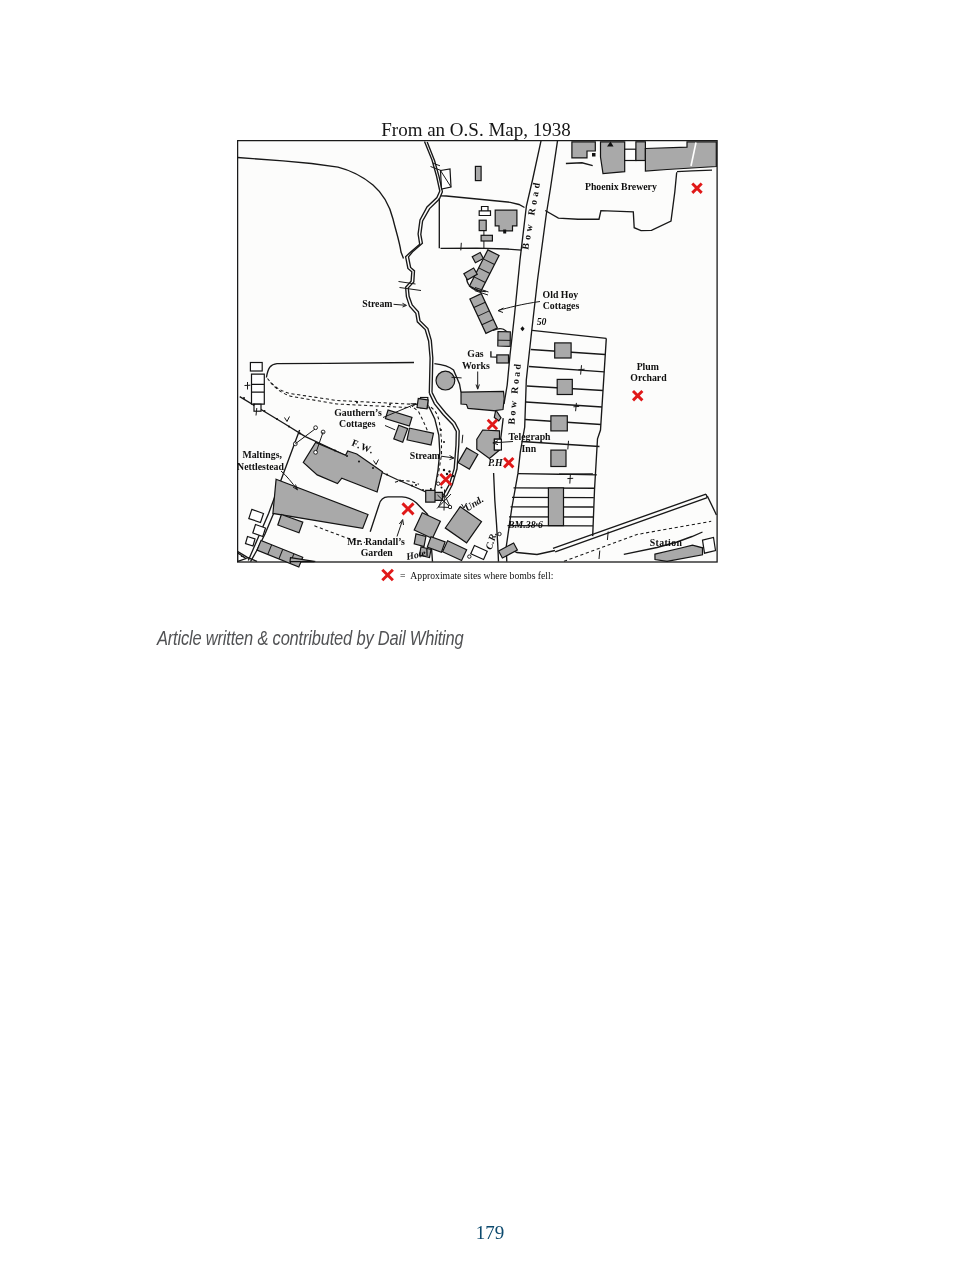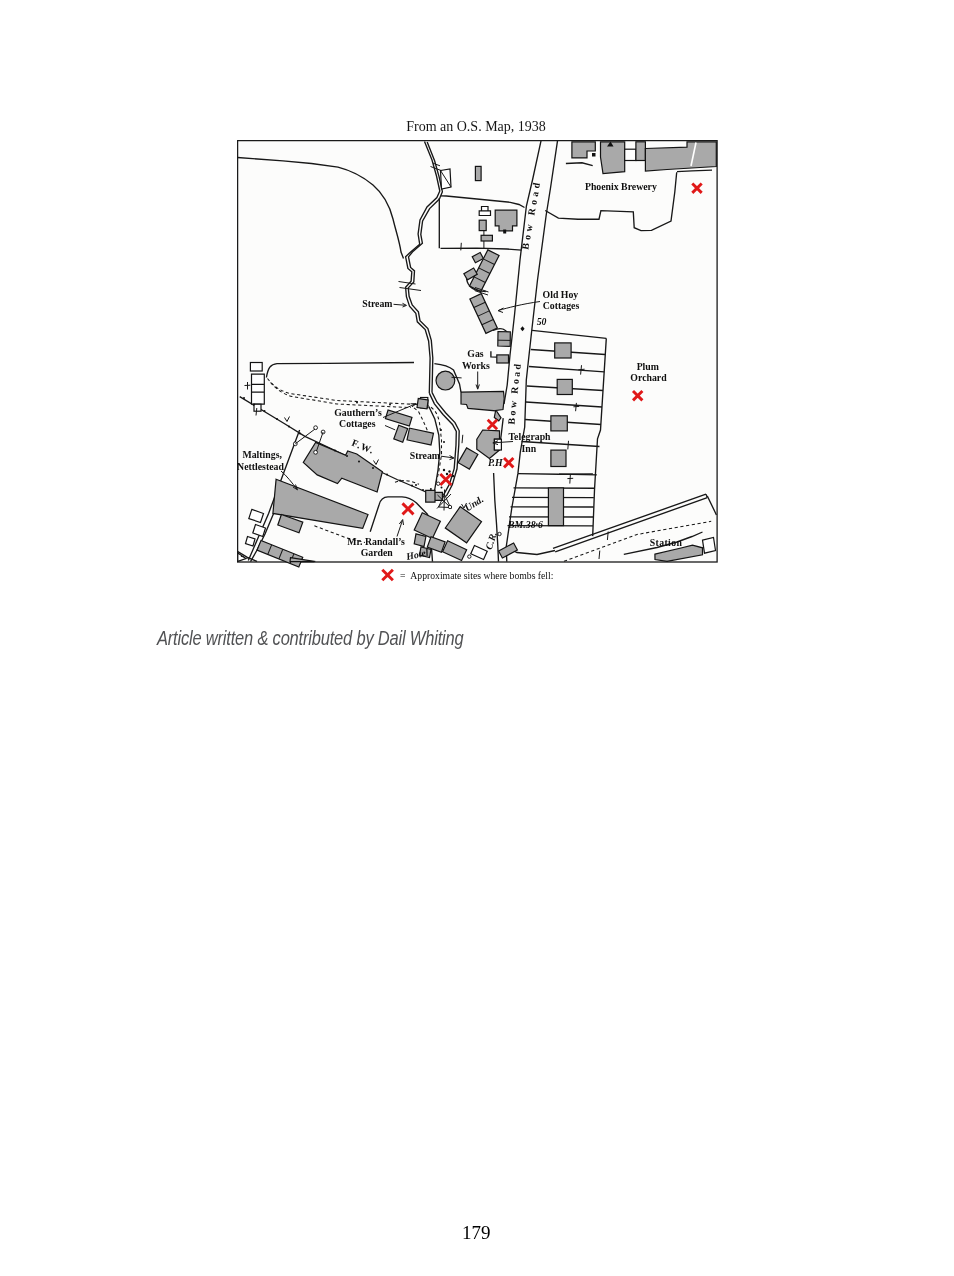--- a/index.html
+++ b/index.html
@@ -9,21 +9,21 @@
 .thin{stroke:#191919;fill:none;stroke-width:1.0;}
 .bld{fill:#a9a9a9;stroke:#131313;stroke-width:1.2;}
 .wb{fill:#ffffff;stroke:#131313;stroke-width:1.2;}
 .dsh{stroke:#191919;fill:none;stroke-width:1.05;stroke-dasharray:3.2 2.6;}
 .rx{stroke:#e01818;stroke-width:2.9;fill:none;stroke-linecap:butt;}
 .dot{fill:#111;}
 .circ{fill:#fff;stroke:#111;stroke-width:0.9;}
 </style></head>
 <body>
 
-<div class="abs" style="left:236px;top:118.5px;width:480px;text-align:center;font-family:'Liberation Serif',serif;font-size:14px;color:#161616;">From an O.S. Map, 1938</div>
+<div class="abs" style="left:236px;top:118.5px;width:480px;text-align:center;font-family:'Liberation Serif',serif;font-size:19px;color:#161616;">From an O.S. Map, 1938</div>
 
 <svg class="abs" style="left:236.5px;top:140px;" width="482" height="452" viewBox="0 0 482 452">
 
 <rect x="0.6" y="0.6" width="479.5" height="421.4" fill="#fcfcfb" stroke="#1a1a1a" stroke-width="1.3"></rect>
 
 <path class="ln" d="M0.5,17.5 L46,20.9 74.5,23.5 101,27.2 C112,30 125,36 136,45 147,54.5 153,67 156,79 159,91.5 162.5,101.4 164,112 L166.5,118.4"></path>
 
 <path class="ln" d="M187.5,1.4 L195,20 199.5,36 202.8,51 199.9,57.5 190,67 183,79.9 181.1,94 182.7,104.2 172.5,112.9 168.6,116.8 170.9,128.5 174.8,131.7 174.1,141.1 168.6,147.3 169.4,156.7 172.5,166.1 178.8,173.2 180.3,181.8 188.2,189.5 191.6,201 193.1,218 192.6,240 192.3,253.1"></path>
 <path class="ln" d="M190.2,1.9 L197.6,20.8 202.1,36.8 205.4,51.7 202.4,59 192.6,68.6 185.6,81 183.8,94.4 185.4,103.2 175.4,112 171.5,116.9 173.6,127.4 177.5,130.9 176.8,142 171.3,147.9 172.1,156.3 175.2,165 181.4,171.9 183,180.7 190.9,188.6 194.3,200.4 195.8,218 195.3,240 195,252.4"></path>
 
@@ -409,13 +409,13 @@
 
 <text class="mt" x="429" y="405.5" text-anchor="middle" font-size="11.5" style="letter-spacing:0.4px;">Station</text>
 
 <path class="rx" d="M145.3,429.7 L155.9,440.3 M155.9,429.7 L145.3,440.3"></path>
 
 <text x="163" y="438.7" font-size="9.7">=&nbsp;&nbsp;Approximate sites where bombs fell:</text>
 </svg>
 
 <div class="abs" style="left:157px;top:627px;font-style:italic;font-size:16.5px;line-height:19px;color:#515254;transform:scaleY(1.17);transform-origin:left top;letter-spacing:-0.2px;">Article written &amp; contributed by Dail Whiting</div>
 
-<div class="abs" style="left:462px;top:1222.4px;width:56px;text-align:left;font-family:'Liberation Serif',serif;font-size:19px;color:#000000;">179</div>
+<div class="abs" style="left:462px;top:1222.4px;width:56px;text-align:center;font-family:'Liberation Serif',serif;font-size:19px;color:#0c4a6e;">179</div>
 
 </body></html>

